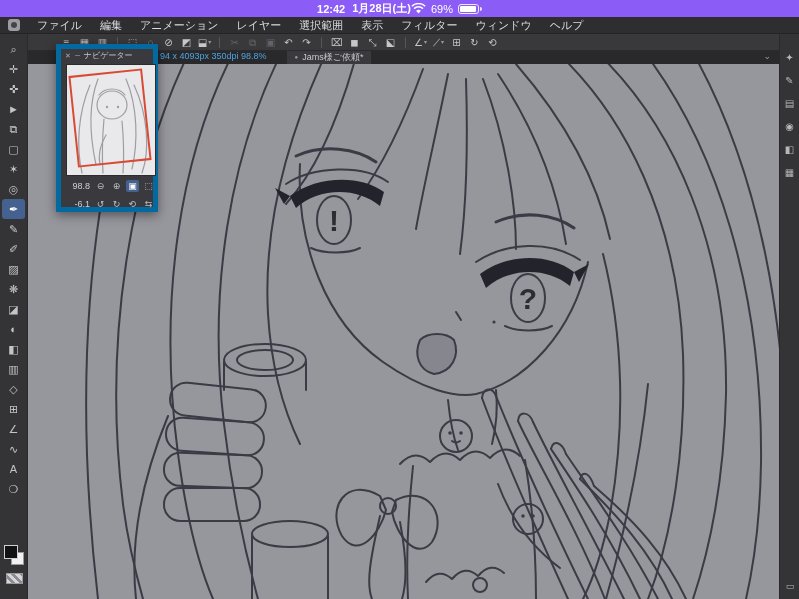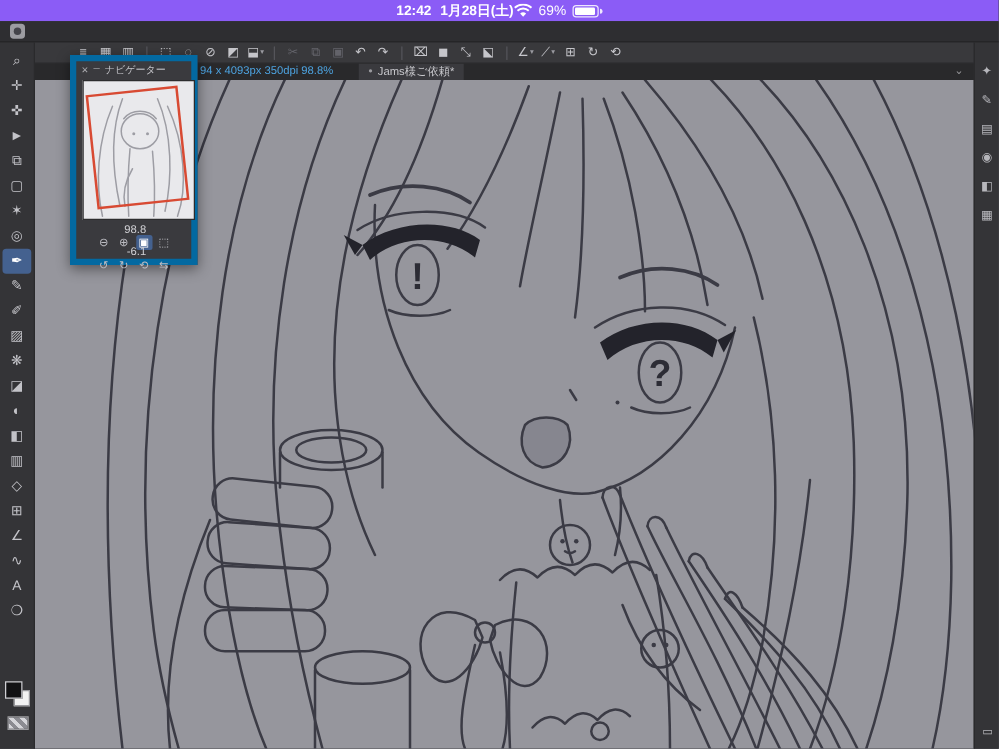--- a/index.html
+++ b/index.html
@@ -58,21 +58,21 @@
   .rb-icon{font-size:10px;color:#b6b6bb;}
   .rb-bottom{position:absolute;bottom:8px;left:0;width:20px;text-align:center;font-size:9px;color:#b6b6bb;}
   
   .navigator{position:absolute;left:56px;top:44px;width:102px;height:168px;background:#3a3a3e;border:5px solid #0369a1;
     box-shadow:0 3px 10px rgba(0,0,0,.45);z-index:40;box-sizing:border-box;}
   .nav-header{height:13px;display:flex;align-items:center;gap:4px;padding:0 4px;color:#c6c6cb;}
   .nav-close,.nav-min{font-size:7px;color:#aaaaae;}
   .nav-title{font-size:8px;}
   .nav-thumb{position:absolute;left:5px;top:15px;width:90px;height:112px;background:#e9e9ec;overflow:hidden;border:1px solid #2c2c2e;box-sizing:border-box;}
   .view-rect{position:absolute;left:6px;top:7px;width:74px;height:92px;border:2px solid #d84a33;transform:rotate(-6deg);box-sizing:border-box;}
-  .nav-row{position:absolute;left:0;width:100%;height:16px;display:flex;align-items:center;padding:0 5px;box-sizing:border-box;flex-direction:column;}
+  .nav-row{position:absolute;left:0;width:100%;height:16px;display:flex;align-items:center;padding:0 5px;box-sizing:border-box;}
   .nav-row1{top:129px;}
   .nav-row2{top:147px;}
   .nav-val{width:24px;font-size:9px;color:#d0d0d4;text-align:right;margin-right:4px;flex:none;}
   .nav-ctrls{display:flex;gap:3px;align-items:center;}
   .nav-icon{font-size:9px;color:#bcbcc2;width:13px;height:12px;line-height:12px;text-align:center;border-radius:2px;}
   .nav-icon.active{background:#44618f;color:#fff;}
 </style>
 </head>
 <body>
 
@@ -92,20 +92,32 @@
       <span>69%</span>
       <div class="battery">
           <div class="battery-fill"></div>
         </div>
       <div class="battery-nub"></div>
     </div>
   </div>
 
   <div class="menubar">
     <div class="app-logo"></div>
+    <div class="menu-items">
+
+    <span class="menu-item">ファイル</span>
+        <span class="menu-item">編集</span>
+        <span class="menu-item">アニメーション</span>
+        <span class="menu-item">レイヤー</span>
+        <span class="menu-item">選択範囲</span>
+        <span class="menu-item">表示</span>
+        <span class="menu-item">フィルター</span>
+        <span class="menu-item">ウィンドウ</span>
+        <span class="menu-item">ヘルプ</span>
+      </div>
   </div>
 
   <div class="commandbar">
 
   <span class="cmd-icon">≡</span>
       <span class="cmd-icon">▦</span>
       <span class="cmd-icon">▥</span>
       <span class="cmd-icon separator"></span>
       <span class="cmd-icon">⬚</span>
       <span class="cmd-icon">◌</span>

